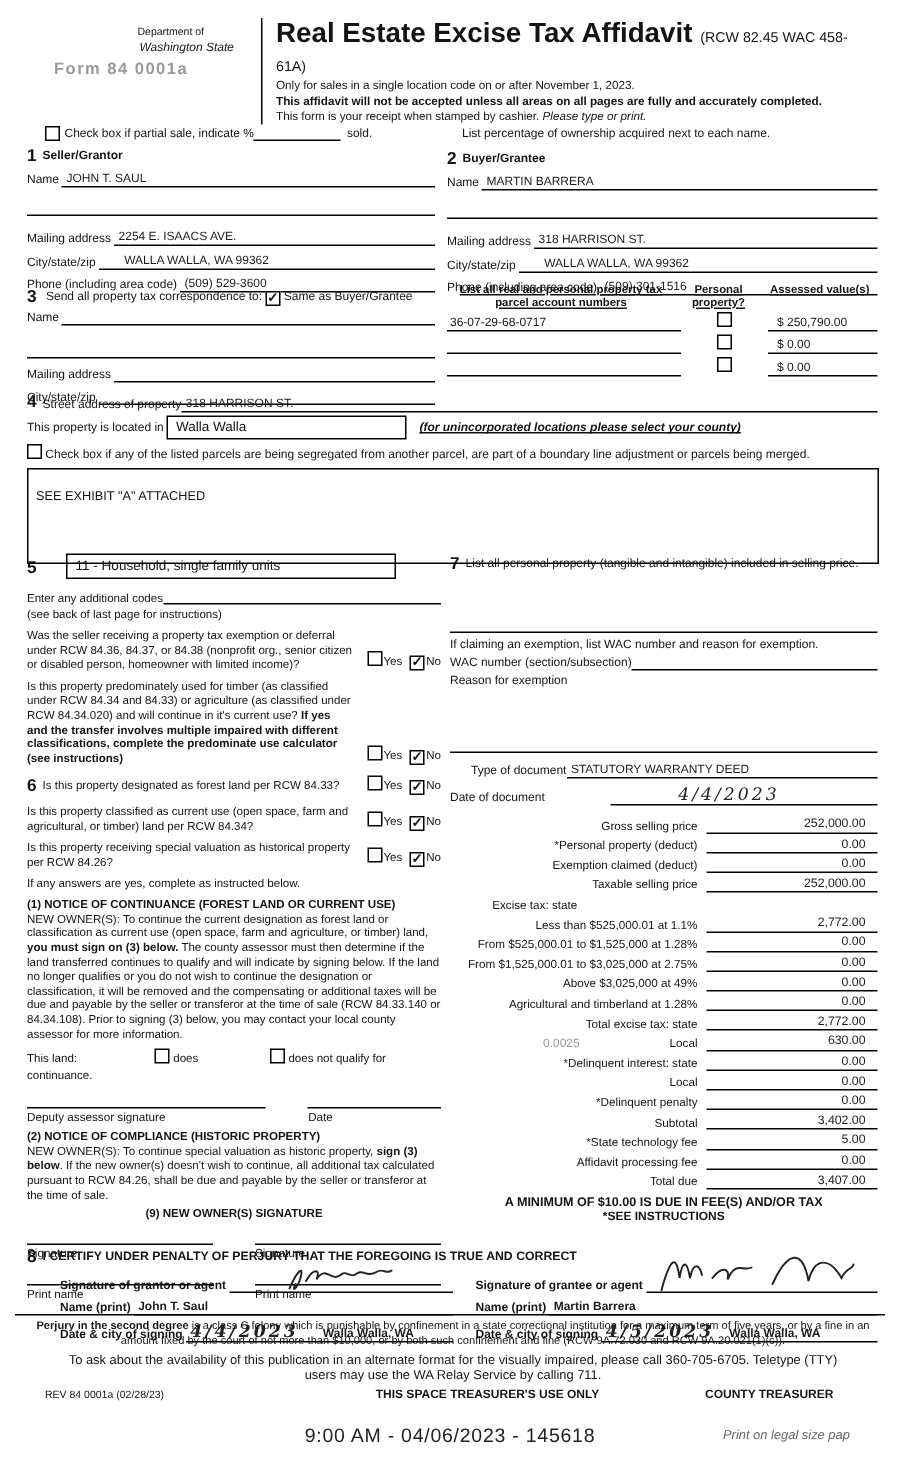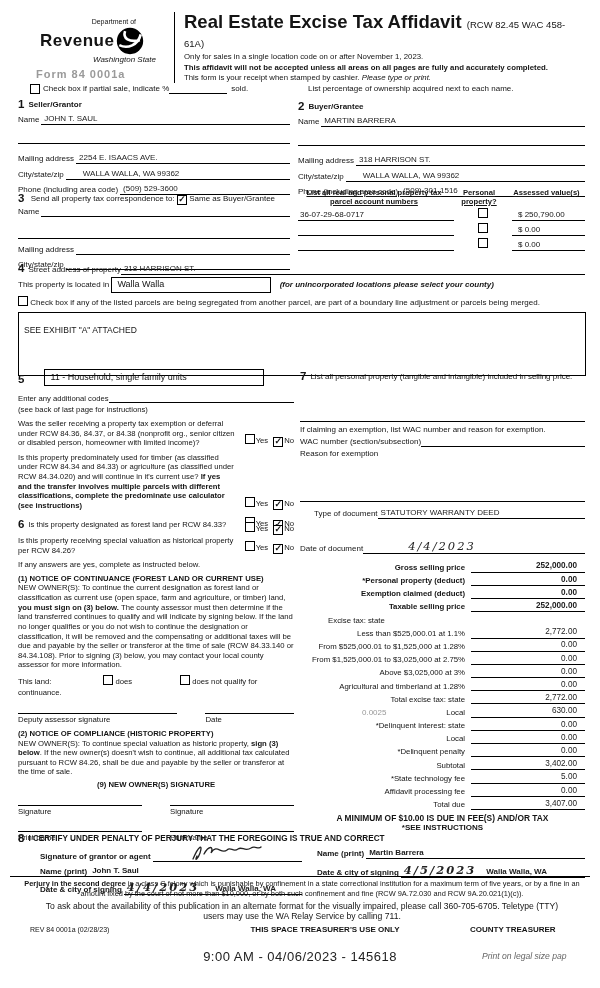--- a/index.html
+++ b/index.html
@@ -56,30 +56,20 @@
   .s8col .frow{margin-bottom:3.5px;font-weight:bold;}
 </style>
 </head>
 <body>
 
 <div class="page">
 
   <div class="abs hdr" style="top:12px;left:22px;width:562px;">
     <div class="logo">
       <div class="l1">Department of</div>
-      <div class="l2">
-        <span>Revenue</span>
-        <span style="display:inline-block;line-height:0;">
-          <svg width="28" height="28" viewBox="0 0 34 34">
-              <circle cx="17" cy="17" r="16" fill="#000"></circle>
-              <path d="M4,22 C14,27 27,22 30,9" stroke="#fff" stroke-width="3.2" fill="none"></path>
-              <path d="M11,5 C8,14 16,19 29,16" stroke="#fff" stroke-width="3.2" fill="none"></path>
-            </svg>
-        </span>
-      </div>
       <div class="l3">Washington State</div>
       <div class="l4">Form 84 0001a</div>
     </div>
     <div class="tblock">
       <div class="title">
         <span>Real Estate Excise Tax Affidavit</span>
         <span class="titleref">(RCW 82.45 WAC 458-61A)</span>
       </div>
       <div class="sub">Only for sales in a single location code on or after November 1, 2023.</div>
       <div class="sub b">This affidavit will not be accepted unless all areas on all pages are fully and accurately completed.</div>
@@ -195,21 +185,21 @@
 
   <div class="abs" style="top:261px;left:18px;width:567px;">
     <div class="fl" style="margin-bottom:2px;">
       <span class="num">4</span>
       <span>Street address of property</span>
       <span class="fill"><span class="val">318 HARRISON ST.</span></span>
     </div>
     <div style="margin-bottom:3px;">
       <span>This property is located in</span>
       <span class="boxinput"><span>Walla Walla</span></span>
-      <span class="i b" style="margin-left:6px;">(for unincorporated locations please select your county)</span>
+      <span class="i b" style="margin-left:6px;text-decoration:underline;">(for unincorporated locations please select your county)</span>
     </div>
     <div style="margin-bottom:2px;">
       <span class="cb"></span>
       <span>Check box if any of the listed parcels are being segregated from another parcel, are part of a boundary line adjustment or parcels being merged.</span>
     </div>
   </div>
 
   <div class="abs legalbox" style="top:312px;left:18px;width:556px;">
     <span>SEE EXHIBIT "A" ATTACHED</span>
   </div>
@@ -224,30 +214,31 @@
         <span class="fill"></span>
       </div>
     <div style="margin-bottom:4px;">(see back of last page for instructions)</div>
 
     <div class="q">
       <span>Was the seller receiving a property tax exemption or deferral under RCW 84.36, 84.37, or 84.38 (nonprofit org., senior citizen or disabled person, homeowner with limited income)?</span>
       <span class="yn"><span class="cb"></span><span>Yes</span><span class="cb">✓</span><span>No</span></span>
     </div>
 
     <div class="q">
-      <span>Is this property predominately used for timber (as classified under RCW 84.34 and 84.33) or agriculture (as classified under RCW 84.34.020) and will continue in it's current use? </span><span class="b">If yes and the transfer involves multiple parcels with different classifications, complete the predominate use calculator (see instructions)</span>
+      <span>Is this property predominately used for timber (as classified under RCW 84.34 and 84.33) or agriculture (as classified under RCW 84.34.020) and will continue in it's current use? </span><span class="b">If yes and the transfer involves multiple impaired with different classifications, complete the predominate use calculator (see instructions)</span>
       <span class="yn"><span class="cb"></span><span>Yes</span><span class="cb">✓</span><span>No</span></span>
     </div>
 
     <div class="q" style="margin-top:6px;">
       <span class="num">6</span><span>Is this property designated as forest land per RCW 84.33?</span>
       <span class="yn"><span class="cb"></span><span>Yes</span><span class="cb">✓</span><span>No</span></span>
     </div>
 
     <div class="q">
+      <span>Is this property classified as current use (open space, farm and agricultural, or timber) land per RCW 84.34?</span>
       <span class="yn"><span class="cb"></span><span>Yes</span><span class="cb">✓</span><span>No</span></span>
     </div>
 
     <div class="q">
       <span>Is this property receiving special valuation as historical property per RCW 84.26?</span>
       <span class="yn"><span class="cb"></span><span>Yes</span><span class="cb">✓</span><span>No</span></span>
     </div>
 
     <div style="margin:4px 0;">If any answers are yes, complete as instructed below.</div>
     <div class="b">(1) NOTICE OF CONTINUANCE (FOREST LAND OR CURRENT USE)</div>
@@ -288,26 +279,26 @@
         <span>WAC number (section/subsection)</span>
         <span class="fill"></span>
       </div>
     <div style="margin-top:2px;">Reason for exemption</div>
     <div class="hr" style="margin-top:42px;border-bottom-width:1.5px;"></div>
 
     <div class="fl" style="margin-top:6px;margin-left:14px;">
         <span>Type of document</span>
         <span class="fill"><span class="val">STATUTORY WARRANTY DEED</span></span>
       </div>
-    <div class="fl" style="margin-top:20px;height:15px;">
+    <div class="fl" style="margin-top:3px;height:15px;gap:44px;">
         <span>Date of document</span>
         <span class="fill"><span class="hw" style="padding-left:42px;">4/4/2023</span></span>
       </div>
 
-    <div style="margin-top:5px;font-weight:bold;">
+    <div style="margin-top:5px;">
 
         <div class="trow">
           <span class="tlabel"><span class="tprefix"></span><span>Gross selling price</span></span>
           <span class="tline"><span class="val">252,000.00</span></span>
         </div>
 
         <div class="trow">
           <span class="tlabel"><span class="tprefix"></span><span>*Personal property (deduct)</span></span>
           <span class="tline"><span class="val">0.00</span></span>
         </div>
@@ -339,21 +330,21 @@
           <span class="tlabel"><span class="tprefix"></span><span>From $525,000.01 to $1,525,000 at 1.28%</span></span>
           <span class="tline"><span class="val">0.00</span></span>
         </div>
 
         <div class="trow">
           <span class="tlabel"><span class="tprefix"></span><span>From $1,525,000.01 to $3,025,000 at 2.75%</span></span>
           <span class="tline"><span class="val">0.00</span></span>
         </div>
 
         <div class="trow">
-          <span class="tlabel"><span class="tprefix"></span><span>Above $3,025,000 at 3%</span></span>
+          <span class="tlabel"><span class="tprefix"></span><span>Above $3,025,000 at 49%</span></span>
           <span class="tline"><span class="val">0.00</span></span>
         </div>
 
         <div class="trow">
           <span class="tlabel"><span class="tprefix"></span><span>Agricultural and timberland at 1.28%</span></span>
           <span class="tline"><span class="val">0.00</span></span>
         </div>
 
         <div class="trow">
           <span class="tlabel"><span class="tprefix"></span><span>Total excise tax: state</span></span>
@@ -424,20 +415,32 @@
             <span class="lab">Name (print)</span>
             <span class="fill"><span class="val">John T. Saul</span></span>
           </div>
         <div class="frow" style="height:15px;">
             <span class="lab">Date &amp; city of signing</span>
             <span class="fill"><span class="hw">4/4/2023</span><span class="val" style="margin-left:16px;">Walla Walla, WA</span></span>
           </div>
       </div>
       <div class="s8col" style="width:268px;margin-left:15px;">
         <div class="frow">
+            <span class="lab">Signature of grantee or agent</span>
+          <span class="fill" style="position:relative;height:13px;">
+            <span style="position:absolute;left:6px;bottom:-3px;line-height:0;">
+              <svg width="134" height="34" viewBox="0 0 134 34" fill="none" stroke="#222" stroke-width="1.3" stroke-linecap="round">
+                <path d="M4,30 C10,8 14,6 16,22 C18,10 21,10 23,22 C25,12 29,12 31,20"></path>
+                <path d="M38,22 C44,14 50,15 48,23 C54,10 58,18 64,15"></path>
+                <path d="M78,26 C88,4 98,2 102,24 C106,8 116,8 124,22 C128,14 131,17 132,13"></path>
+              </svg>
+            </span>
+          </span>
+        </div>
+        <div class="frow">
             <span class="lab">Name (print)</span>
             <span class="fill"><span class="val">Martin Barrera</span></span>
           </div>
         <div class="frow" style="height:15px;">
             <span class="lab">Date &amp; city of signing</span>
             <span class="fill"><span class="hw">4/5/2023</span><span class="val" style="margin-left:10px;">Walla Walla, WA</span></span>
           </div>
       </div>
     </div>
   </div>

